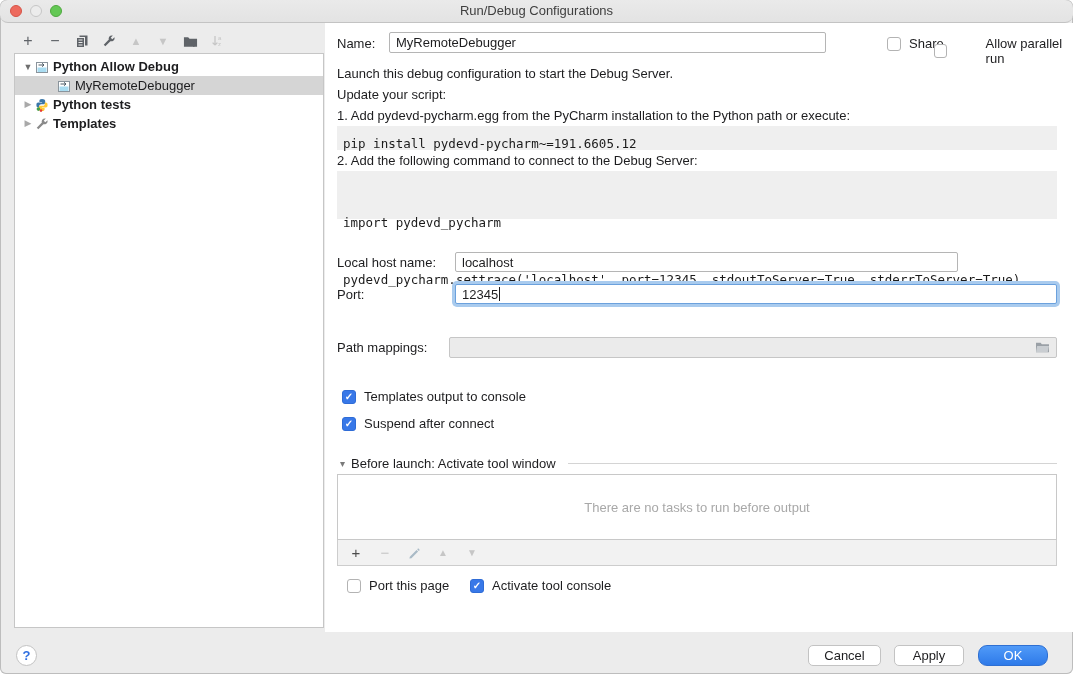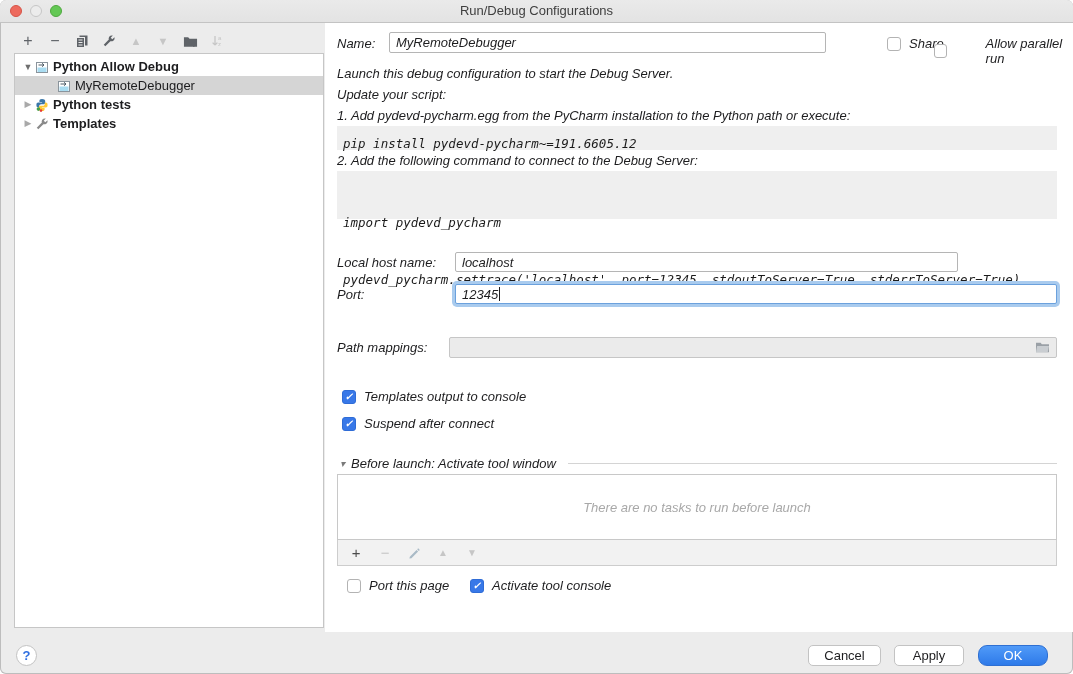--- a/index.html
+++ b/index.html
@@ -1,21 +1,21 @@
 <!DOCTYPE html>
 <html><head>
 <meta charset="utf-8">
 <style>
   html,body{margin:0;padding:0;background:#fff;}
   .window{position:relative;width:1073px;height:674px;background:#ececec;
     font-family:"Liberation Sans",sans-serif;font-size:13px;color:#1d1d1f;
     overflow:hidden;border-radius:6px;box-shadow:0 0 0 1px #bdbdbd inset;}
   
   .titlebar{position:absolute;top:0;left:0;right:0;height:22px;
-    background:linear-gradient(#eaeaea,#e3e3e3);border-bottom:1px solid #c3c3c3;}
+    background:linear-gradient(#eaeaea,#e3e3e3);border-bottom:1px solid #c3c3c3;border-radius:8px;}
   .traffic{position:absolute;top:5px;left:10px;display:flex;gap:8px;}
   .light{width:12px;height:12px;border-radius:50%;box-sizing:border-box;}
   .light.red{background:#ed6a5e;border:1px solid #d65347;}
   .light.min{background:#ececec;border:1px solid #c6c6c6;}
   .light.grn{background:#64c855;border:1px solid #4fa83f;}
   .title{ text-align:center;line-height:21px;color:#3f3f3f;}
   
   .white-panel{position:absolute;left:325px;top:23px;right:0;bottom:42px;background:#fff;}
   .tree-panel{position:absolute;left:14px;top:53px;width:310px;height:575px;
     background:#fff;border:1px solid #c6c6c6;box-sizing:border-box;overflow:hidden;}
@@ -29,21 +29,21 @@
   .tree-row{height:19px;display:flex;align-items:center;white-space:nowrap;}
   .tree-row.selected{background:#d5d5d5;}
   .tw{display:inline-block;width:14px;text-align:center;font-size:9px;color:#6e6e6e;flex:none;}
   .tw.light{color:#a9a9a9;}
   .ticon{width:14px;height:14px;margin-right:4px;flex:none;}
   .tlabel{font-weight:bold;}
   .tlabel.plain{font-weight:normal;}
   .indent{display:inline-block;width:21px;flex:none;}
   .pad6{display:inline-block;width:6px;flex:none;}
   
-  .abs{position:absolute;font-style:italic;}
+  .abs{position:absolute;}
   .lbl{line-height:16px;}
   .textfield{background:#fff;border:1px solid #b5b5b5;border-radius:2px;box-sizing:border-box;
     font-family:"Liberation Sans",sans-serif;font-size:13px;color:#1d1d1f;padding:0 6px;
     display:flex;align-items:center;}
   .textfield.focused{border:1px solid #6ba1dd;box-shadow:0 0 0 3px #a9cbee;}
   .textfield.disabled{background:#ebebeb;border-color:#c6c6c6;justify-content:space-between;}
   .caret{display:inline-block;width:1px;height:14px;background:#1d1d1f;margin-left:1px;}
   .codeblock{background:#efefef;font-family:"DejaVu Sans Mono","Liberation Mono",monospace;
     font-size:12.5px;color:#1b1b1b;box-sizing:border-box;padding:4px 6px;line-height:19px;white-space:pre;}
   .cb{width:14px;height:14px;border-radius:3px;box-sizing:border-box;background:#fff;
@@ -224,21 +224,21 @@
     <span>Suspend after connect</span>
   </div>
 
   <div class="abs section-head" style="left:340px;top:456px;width:717px;">
     <span class="sec-arrow">▾</span>
     <span>Before launch: Activate tool window</span>
     <span class="rule"></span>
   </div>
 
   <div class="abs tasksbox" style="left:337px;top:474px;width:720px;height:66px;">
-    <span>There are no tasks to run before launch</span>
+    <span>There are no tasks to run before output</span>
   </div>
   <div class="abs tasksbar" style="left:337px;top:540px;width:720px;height:26px;">
     <div class="tbicon" style="color:#4b4b4b;">
         <span>+</span>
       </div>
     <div class="tbicon disabled">
         <span>−</span>
       </div>
     <div class="tbicon disabled">
       <svg width="13" height="13" viewBox="0 0 14 14">

